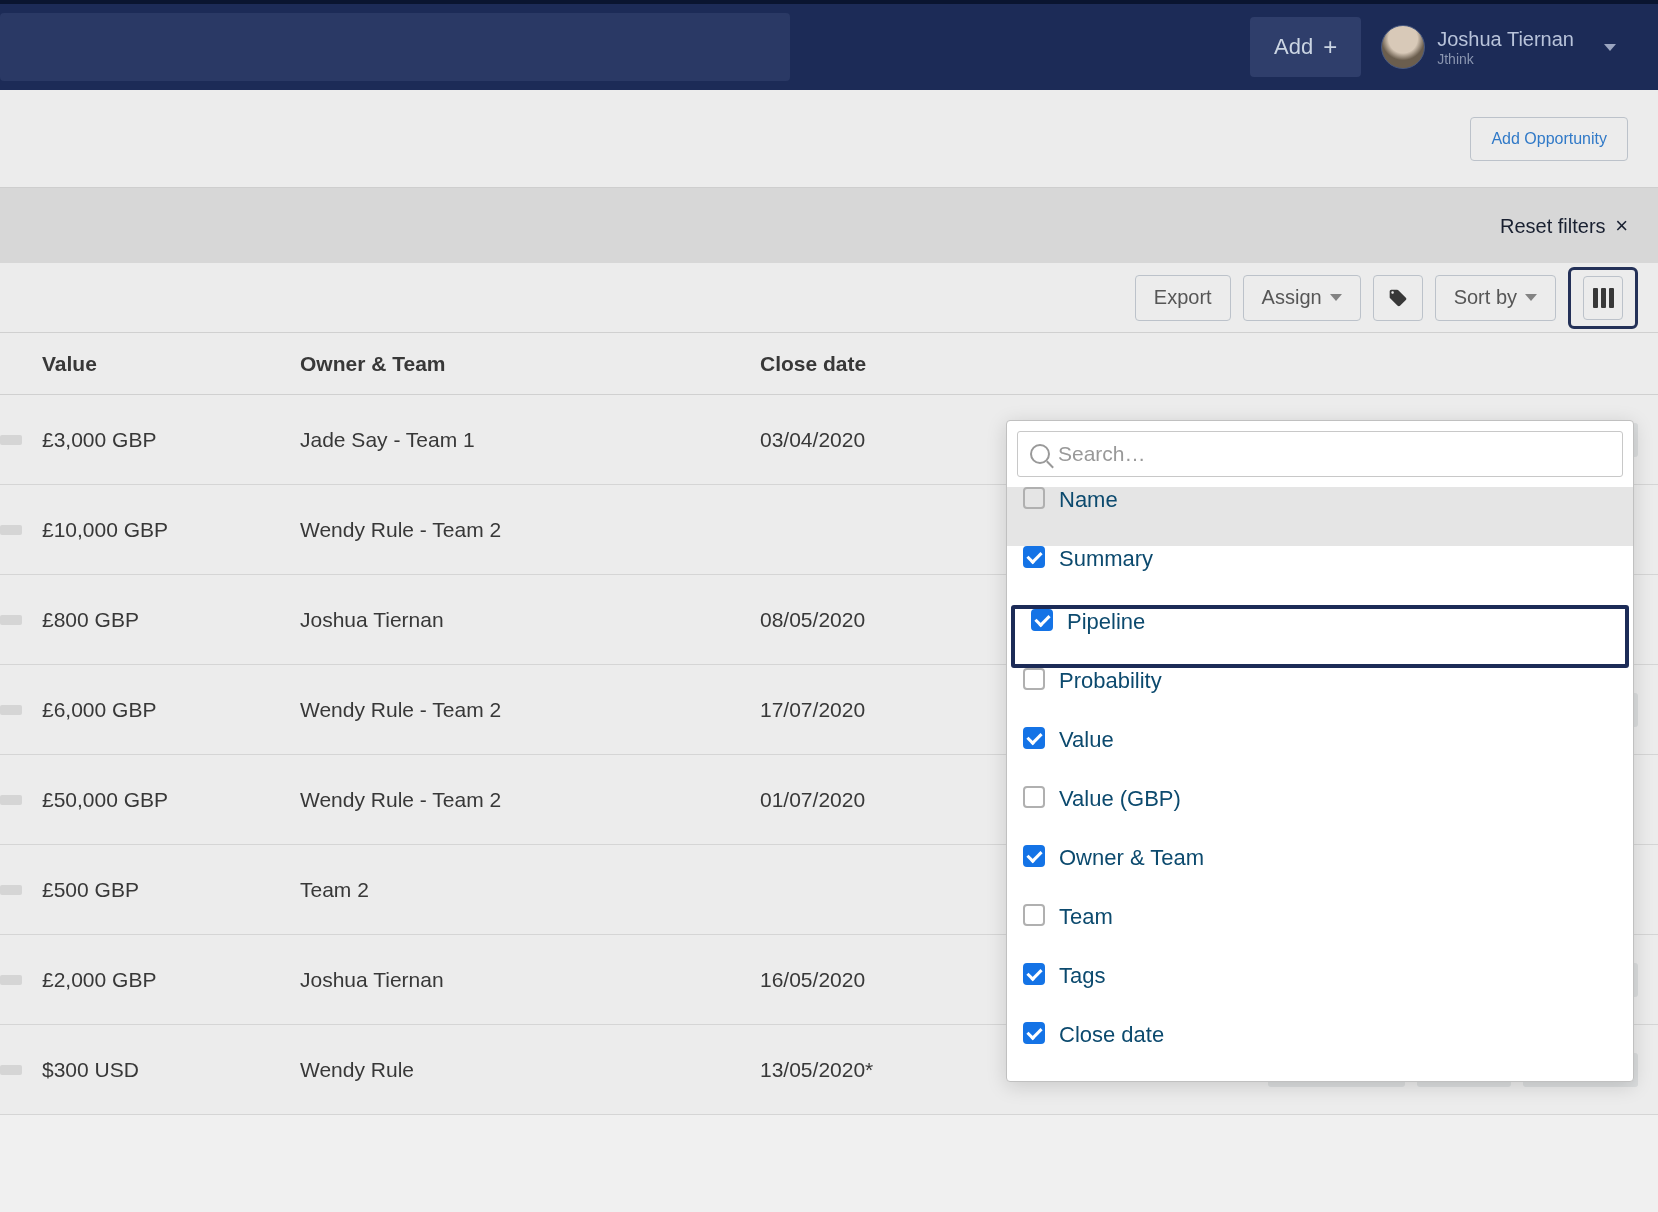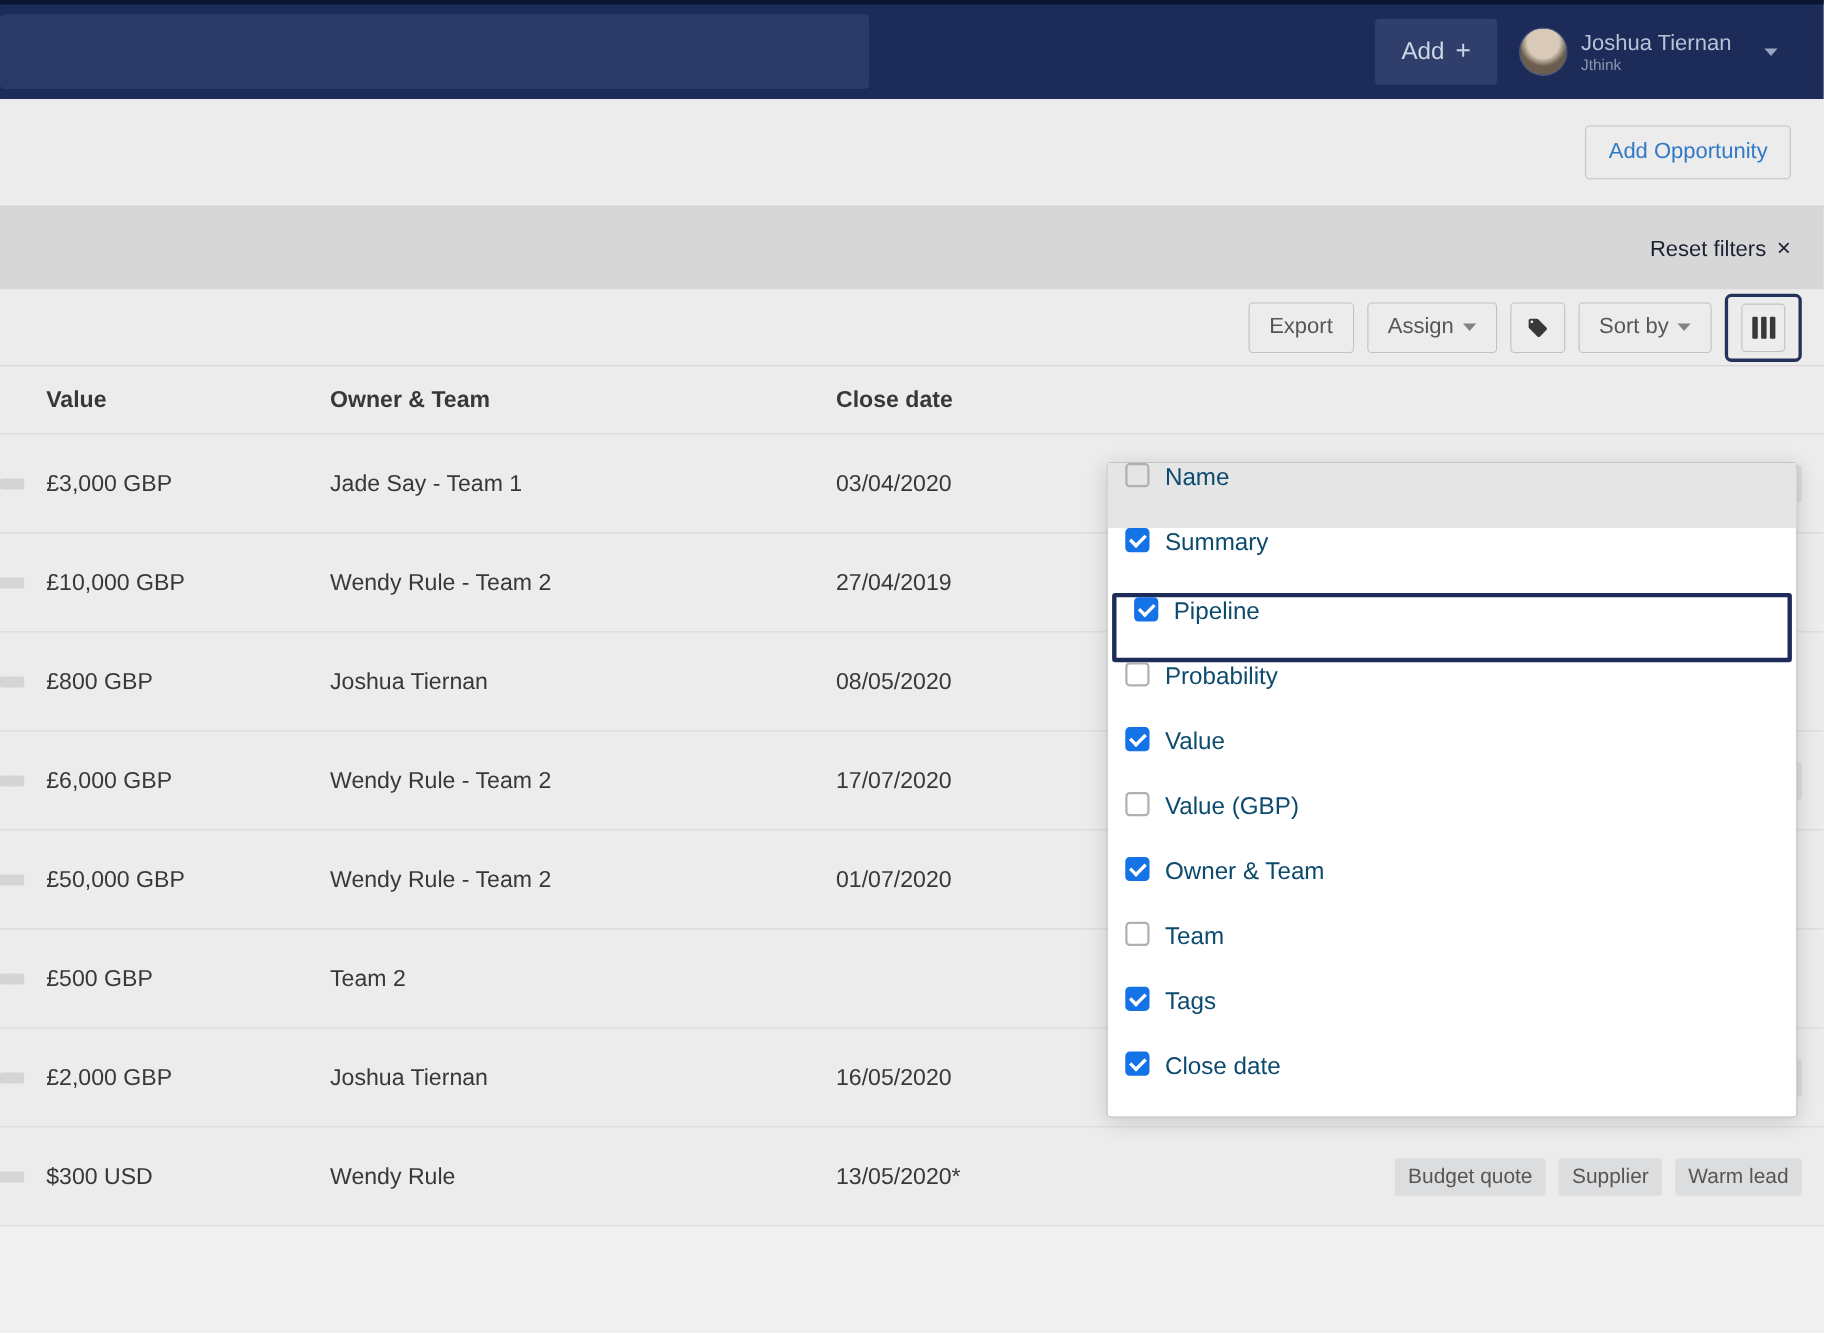--- a/index.html
+++ b/index.html
@@ -73,21 +73,21 @@
     border-bottom: 1px solid #ddd;
     display: flex;
     align-items: center;
     justify-content: flex-end;
     padding-right: 30px;
   }
   .add-opp-btn {
     border: 1px solid #c9d0d9;
     background: #fff;
     color: #2a7dd6;
-    font-size: 20px;
+    font-size: 16px;
     padding: 12px 20px;
     border-radius: 4px;
     cursor: pointer;
   }
 
   .filterbar {
     background: #e8e8e8;
     height: 75px;
     display: flex;
     align-items: center;
@@ -383,21 +383,20 @@
         <div class="col-owner">Jade Say - Team 1</div>
         <div class="col-close">03/04/2020</div>
         <div class="col-tags row-tags-holder">
           <span class="tag-pill">d</span>
         </div>
       </div>
       <div class="row">
         <div class="row-handle"></div>
         <div class="col-value">£10,000 GBP</div>
         <div class="col-owner">Wendy Rule - Team 2</div>
-        <div class="col-close">27/04/2019</div>
         <div class="col-tags row-tags-holder"></div>
       </div>
       <div class="row">
         <div class="row-handle"></div>
         <div class="col-value">£800 GBP</div>
         <div class="col-owner">Joshua Tiernan</div>
         <div class="col-close">08/05/2020</div>
         <div class="col-tags row-tags-holder"></div>
       </div>
       <div class="row">
@@ -443,20 +442,24 @@
           <span class="tag-pill">Warm lead</span>
         </div>
       </div>
     </div>
 
 <div class="dim-overlay"></div>
 
 </div>
 
 <div class="dropdown-panel">
+  <div class="dd-search">
+    <span class="search-ico"></span>
+    <input type="text" placeholder="Search…" style="">
+  </div>
   <div id="dd-items">
       <div class="dd-item name-item">
         <div class="chk"></div>
         <span>Name</span>
       </div>
       <div class="dd-item">
         <div class="chk checked"></div>
         <span>Summary</span>
       </div>
       <div class="dd-item highlighted">

